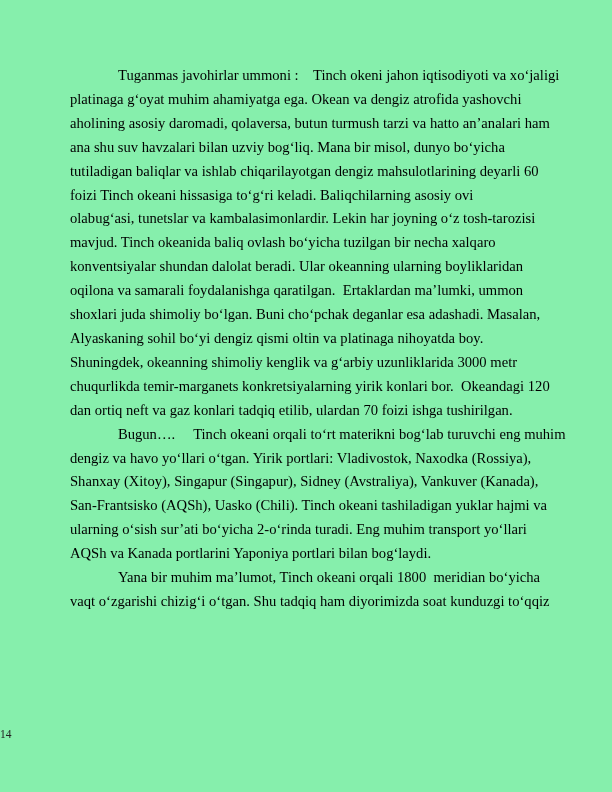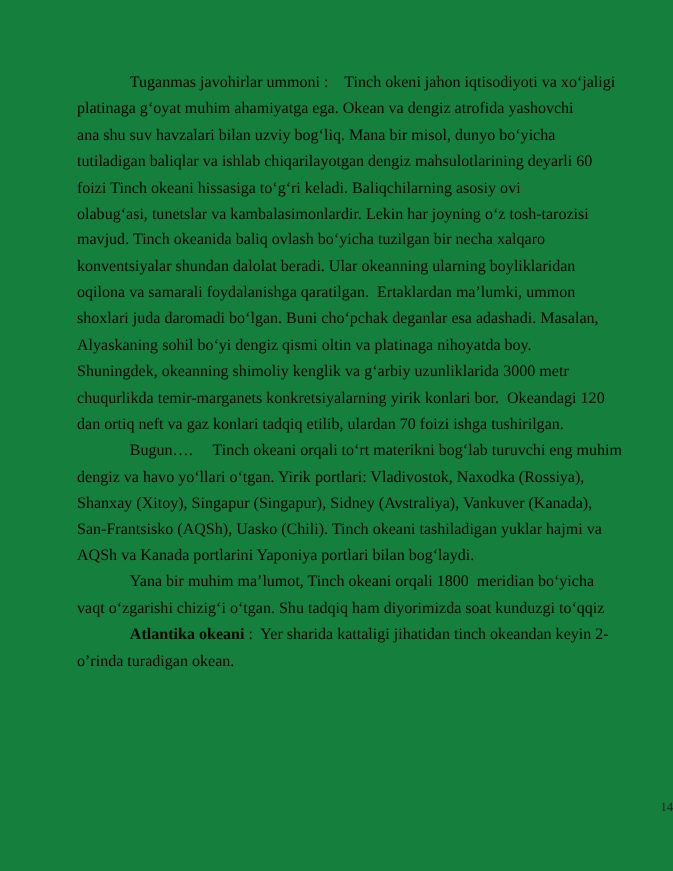--- a/index.html
+++ b/index.html
@@ -11,21 +11,21 @@
     width: 612px;
     height: 792px;
     position: relative;
     overflow: hidden;
     font-family: "Liberation Serif", "DejaVu Serif", serif;
     color: #000000;
   }
   .page {
     position: absolute;
     inset: 0;
-    background: #15803d;
+    background: #86efac;
     text-decoration: underline;
   }
   .text-block {
     position: absolute;
     left: 70px;
     top: 64px;
     width: 488px;
     font-size: 14.6px;
     line-height: 23.92px;
     text-align: left;
@@ -35,57 +35,55 @@
     white-space: pre;
     height: 23.92px;
   }
   .line.first { padding-left: 48px; }
   .line b { font-weight: bold; }
   .footer {
     position: absolute;
     top: 727px;
     left: 0;
     width: 612px;
-    text-align: right;
+    text-align: left;
     font-size: 11.5px;
     line-height: 14px;
     color: #222222;
   }
 </style>
 </head>
 <body>
 
 <div class="page">
   <div class="text-block">
       <div class="paragraph">
         <div class="line first">Tuganmas javohirlar ummoni :    Tinch okeni jahon iqtisodiyoti va xo‘jaligi</div>
         <div class="line">platinaga g‘oyat muhim ahamiyatga ega. Okean va dengiz atrofida yashovchi</div>
+        <div class="line">aholining asosiy daromadi, qolaversa, butun turmush tarzi va hatto an’analari ham</div>
         <div class="line">ana shu suv havzalari bilan uzviy bog‘liq. Mana bir misol, dunyo bo‘yicha</div>
         <div class="line">tutiladigan baliqlar va ishlab chiqarilayotgan dengiz mahsulotlarining deyarli 60</div>
         <div class="line">foizi Tinch okeani hissasiga to‘g‘ri keladi. Baliqchilarning asosiy ovi</div>
         <div class="line">olabug‘asi, tunetslar va kambalasimonlardir. Lekin har joyning o‘z tosh-tarozisi</div>
         <div class="line">mavjud. Tinch okeanida baliq ovlash bo‘yicha tuzilgan bir necha xalqaro</div>
         <div class="line">konventsiyalar shundan dalolat beradi. Ular okeanning ularning boyliklaridan</div>
         <div class="line">oqilona va samarali foydalanishga qaratilgan.  Ertaklardan ma’lumki, ummon</div>
-        <div class="line">shoxlari juda daromadi bo‘lgan. Buni cho‘pchak deganlar esa adashadi. Masalan,</div>
+        <div class="line">shoxlari juda shimoliy bo‘lgan. Buni cho‘pchak deganlar esa adashadi. Masalan,</div>
         <div class="line">Alyaskaning sohil bo‘yi dengiz qismi oltin va platinaga nihoyatda boy.</div>
         <div class="line">Shuningdek, okeanning shimoliy kenglik va g‘arbiy uzunliklarida 3000 metr</div>
         <div class="line">chuqurlikda temir-marganets konkretsiyalarning yirik konlari bor.  Okeandagi 120</div>
         <div class="line">dan ortiq neft va gaz konlari tadqiq etilib, ulardan 70 foizi ishga tushirilgan.</div>
       </div>
       <div class="paragraph">
         <div class="line first">Bugun….     Tinch okeani orqali to‘rt materikni bog‘lab turuvchi eng muhim</div>
         <div class="line">dengiz va havo yo‘llari o‘tgan. Yirik portlari: Vladivostok, Naxodka (Rossiya),</div>
         <div class="line">Shanxay (Xitoy), Singapur (Singapur), Sidney (Avstraliya), Vankuver (Kanada),</div>
         <div class="line">San-Frantsisko (AQSh), Uasko (Chili). Tinch okeani tashiladigan yuklar hajmi va</div>
+        <div class="line">ularning o‘sish sur’ati bo‘yicha 2-o‘rinda turadi. Eng muhim transport yo‘llari</div>
         <div class="line">AQSh va Kanada portlarini Yaponiya portlari bilan bog‘laydi.</div>
       </div>
       <div class="paragraph">
         <div class="line first">Yana bir muhim ma’lumot, Tinch okeani orqali 1800  meridian bo‘yicha</div>
         <div class="line">vaqt o‘zgarishi chizig‘i o‘tgan. Shu tadqiq ham diyorimizda soat kunduzgi to‘qqiz</div>
       </div>
-      <div class="paragraph">
-        <div class="line first"><b>Atlantika okeani</b><span> :  Yer sharida kattaligi jihatidan tinch okeandan keyin 2-</span></div>
-        <div class="line">o’rinda turadigan okean.</div>
-      </div>
     </div>
   <div class="footer">14</div>
 </div>
 
 </body></html>

